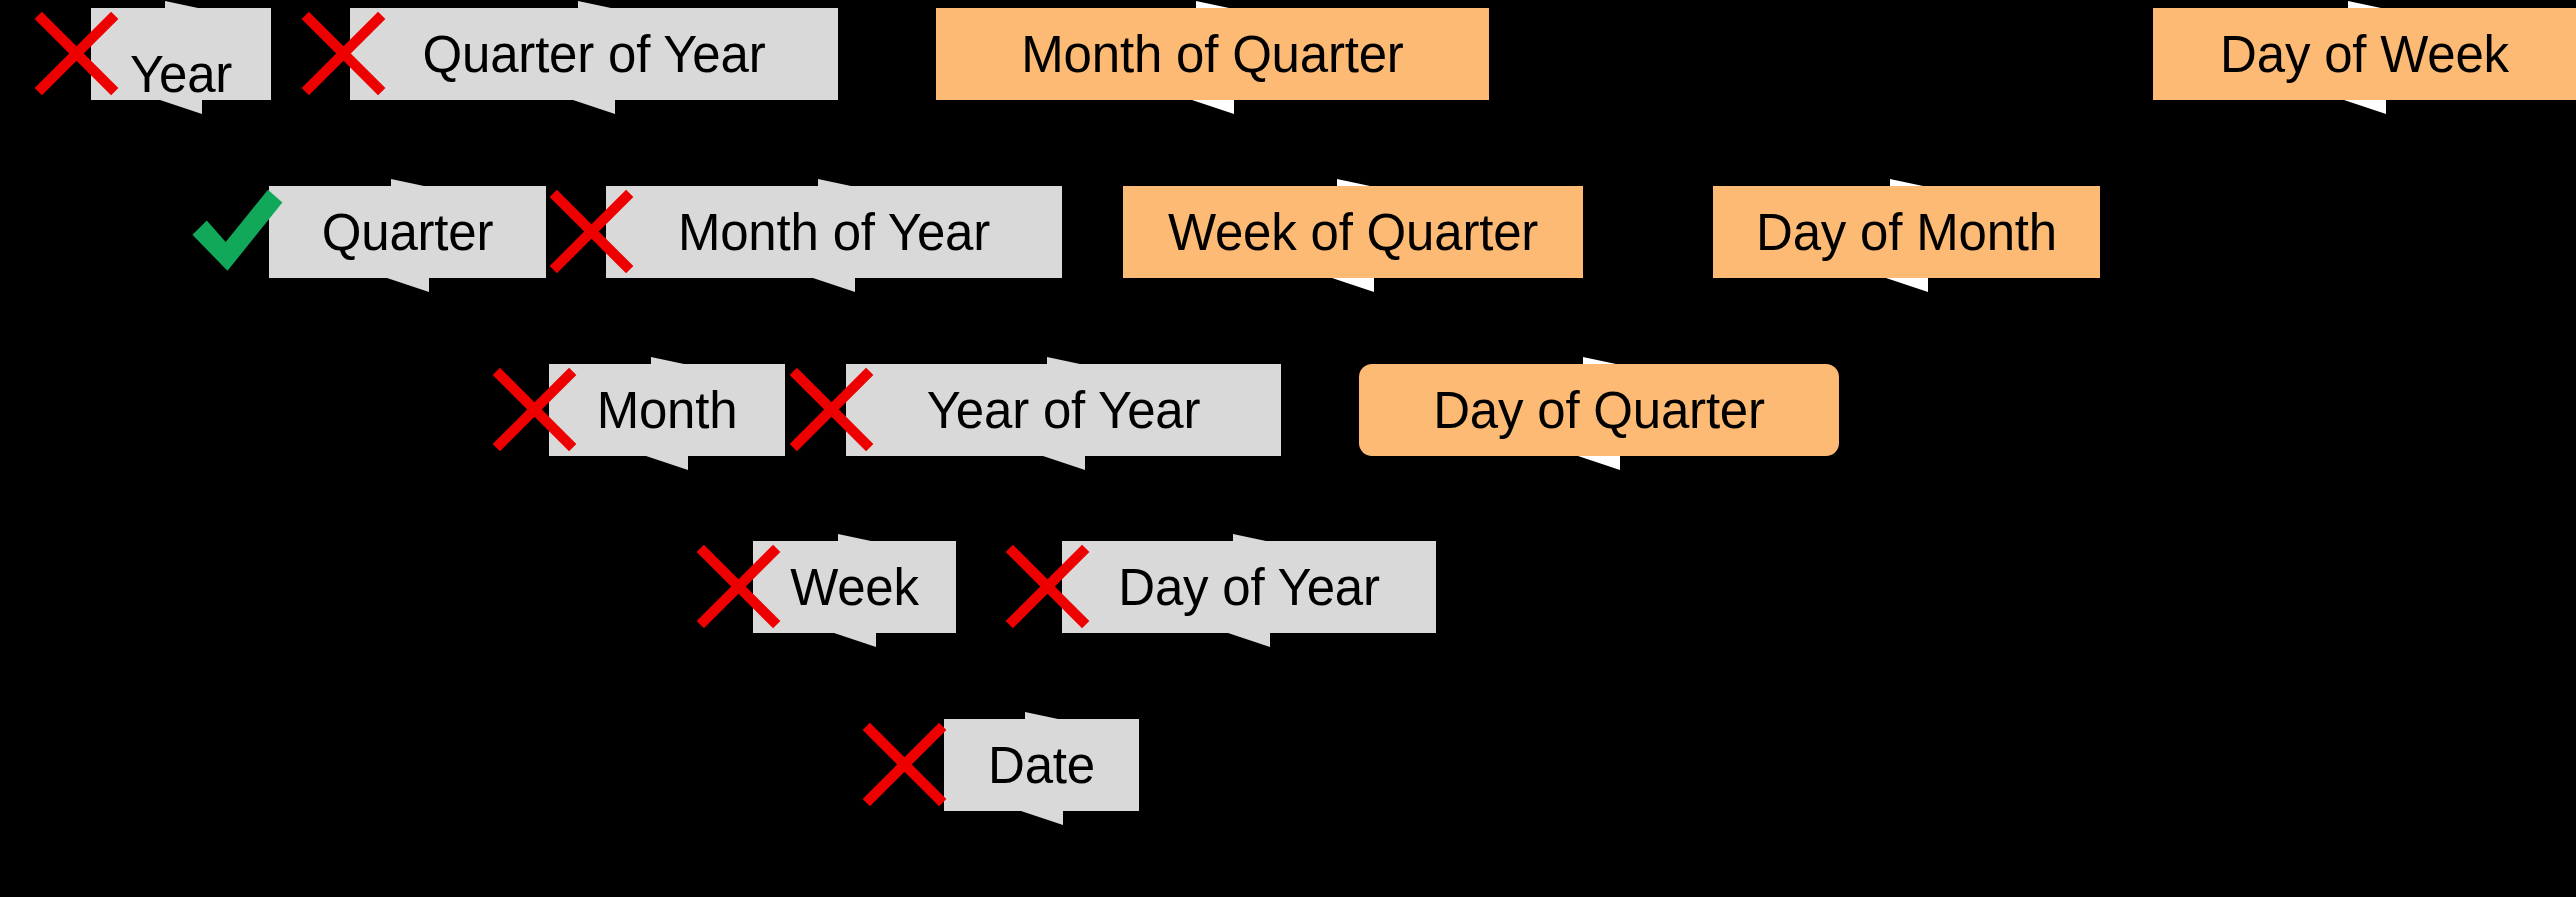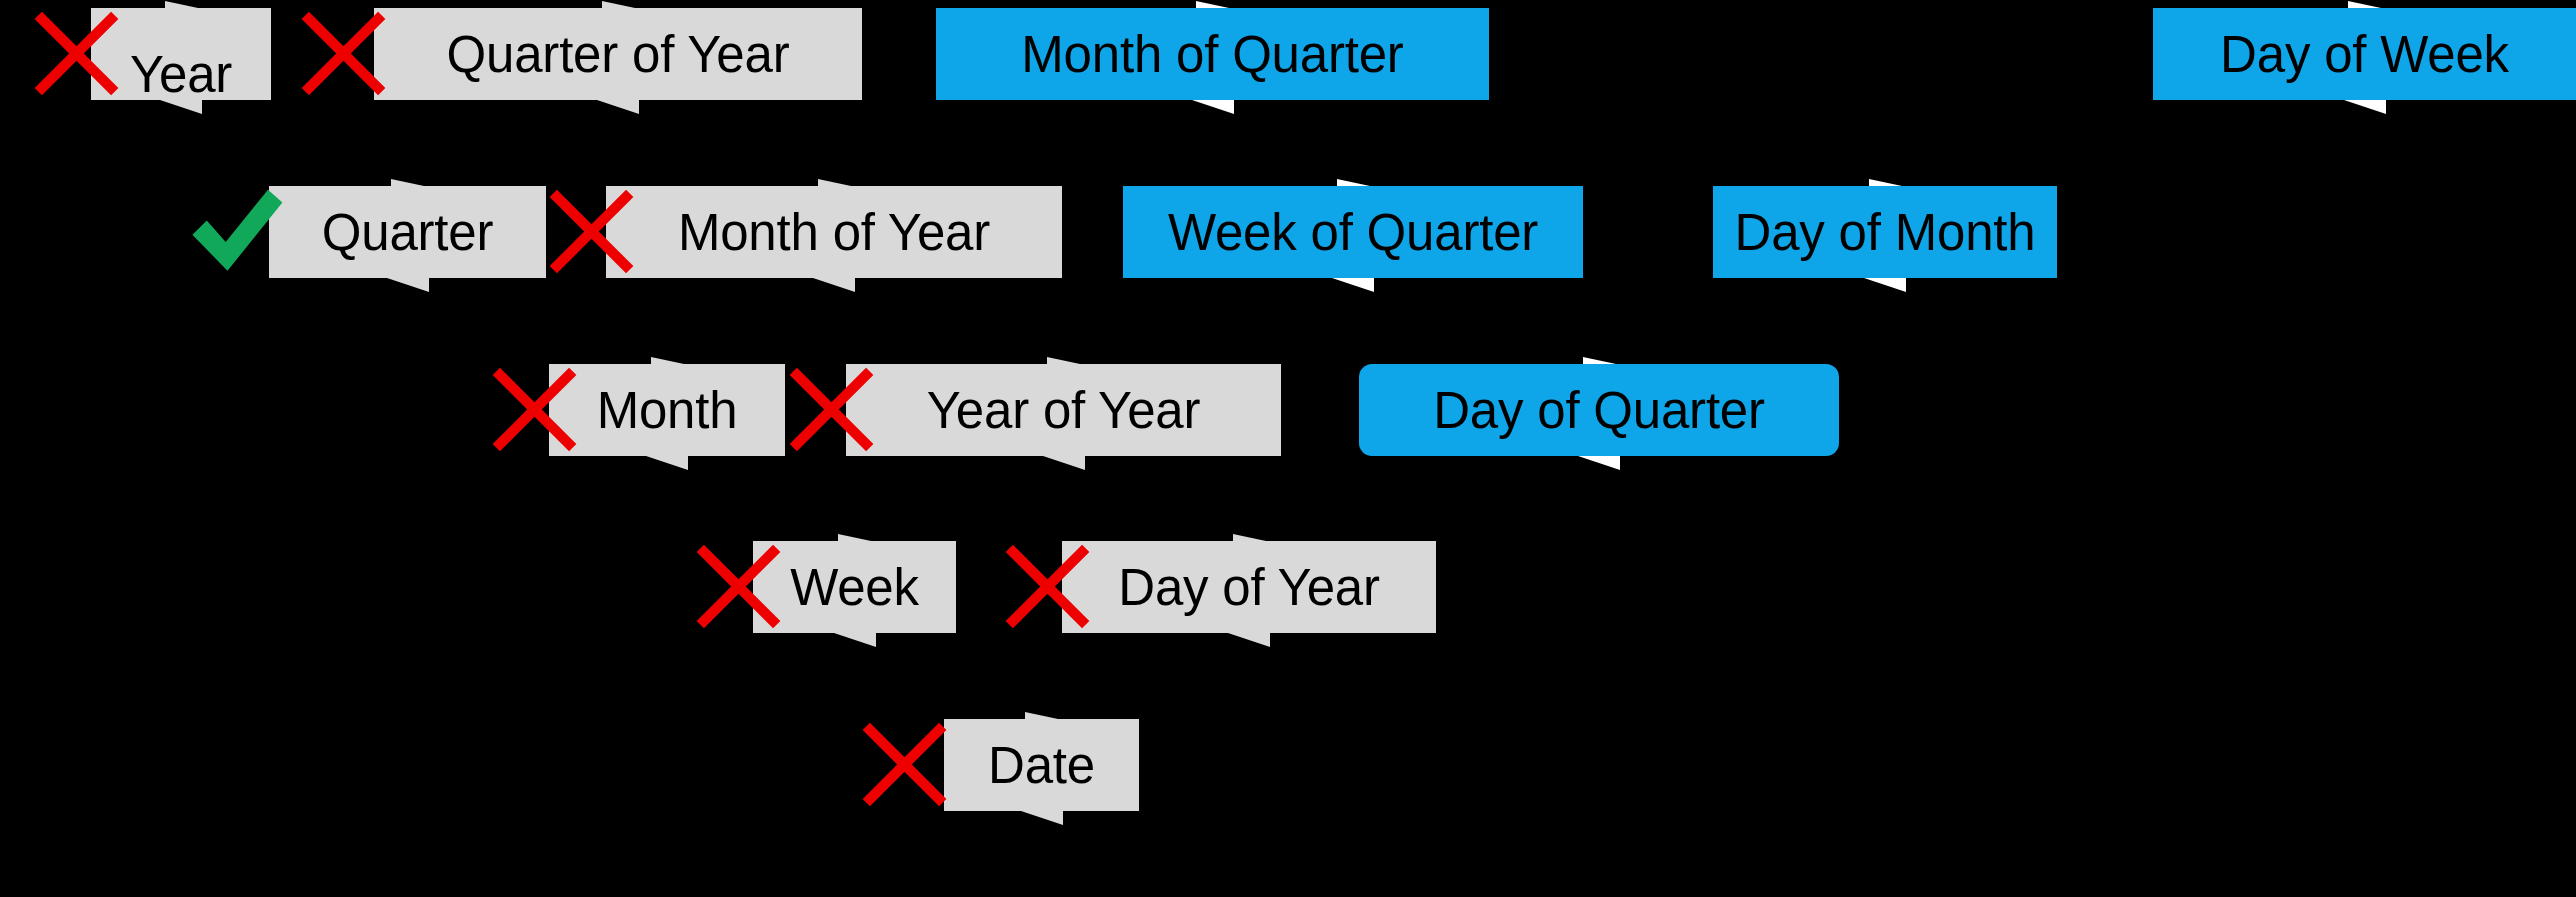--- a/index.html
+++ b/index.html
@@ -35,21 +35,21 @@
   .node {
     position: absolute;
     top: 0;
     height: 92px;
     box-sizing: border-box;
     display: flex;
     align-items: center;
     justify-content: center;
     padding: 0 18px;
   }
-  .node-bg-white { background: #0ea5e9; }
+  .node-bg-white { background: #fdba74; }
   .node-bg-gray  { background: #d9d9d9; }
 
   .node-label {
     font-family: "Liberation Sans", sans-serif;
     font-size: 51px;
     line-height: 1;
     color: #000000;
     white-space: nowrap;
     letter-spacing: -0.2px;
     position: relative;
@@ -103,21 +103,21 @@
       <div class="node node-bg-gray" style="left: 91px; width: 180px; align-items: flex-end;">
         <span class="node-top-nick"></span>
         <span class="node-tail"></span>
         <span class="node-label">Year</span>
       </div>
       <span class="mark mark-x" style="left: 31px; top: 0px;">
         <svg viewBox="0 0 100 100" width="91" height="91" aria-hidden="true">
           <path d="M12 4 L50 42 L88 4 L96 12 L58 50 L96 88 L88 96 L50 58 L12 96 L4 88 L42 50 L4 12 Z" fill="#ef0000"></path>
         </svg>
       </span>
-      <div class="node node-bg-gray" style="left: 374px; width: 488px;">
+      <div class="node node-bg-gray" style="left: 350px; width: 488px;">
         <span class="node-top-nick"></span>
         <span class="node-tail"></span>
         <span class="node-label">Quarter of Year</span>
       </div>
       <span class="mark mark-x" style="left: 298px; top: 0px;">
         <svg viewBox="0 0 100 100" width="91" height="91" aria-hidden="true">
           <path d="M12 4 L50 42 L88 4 L96 12 L58 50 L96 88 L88 96 L50 58 L12 96 L4 88 L42 50 L4 12 Z" fill="#ef0000"></path>
         </svg>
       </span>
       <div class="node node-bg-white" style="left: 936px; width: 553px;">
@@ -150,21 +150,21 @@
       <span class="mark mark-x" style="left: 546px; top: 0px;">
         <svg viewBox="0 0 100 100" width="91" height="91" aria-hidden="true">
           <path d="M12 4 L50 42 L88 4 L96 12 L58 50 L96 88 L88 96 L50 58 L12 96 L4 88 L42 50 L4 12 Z" fill="#ef0000"></path>
         </svg>
       </span>
       <div class="node node-bg-white" style="left: 1123px; width: 460px;">
         <span class="node-top-nick"></span>
         <span class="node-tail"></span>
         <span class="node-label">Week of Quarter</span>
       </div>
-      <div class="node node-bg-white" style="left: 1713px; width: 344px;">
+      <div class="node node-bg-white" style="left: 1713px; width: 387px;">
         <span class="node-top-nick"></span>
         <span class="node-tail"></span>
         <span class="node-label">Day of Month</span>
       </div>
     </div>
     <div class="row" style="top: 364px;">
       <div class="node node-bg-gray" style="left: 549px; width: 236px;">
         <span class="node-top-nick"></span>
         <span class="node-tail"></span>
         <span class="node-label">Month</span>

